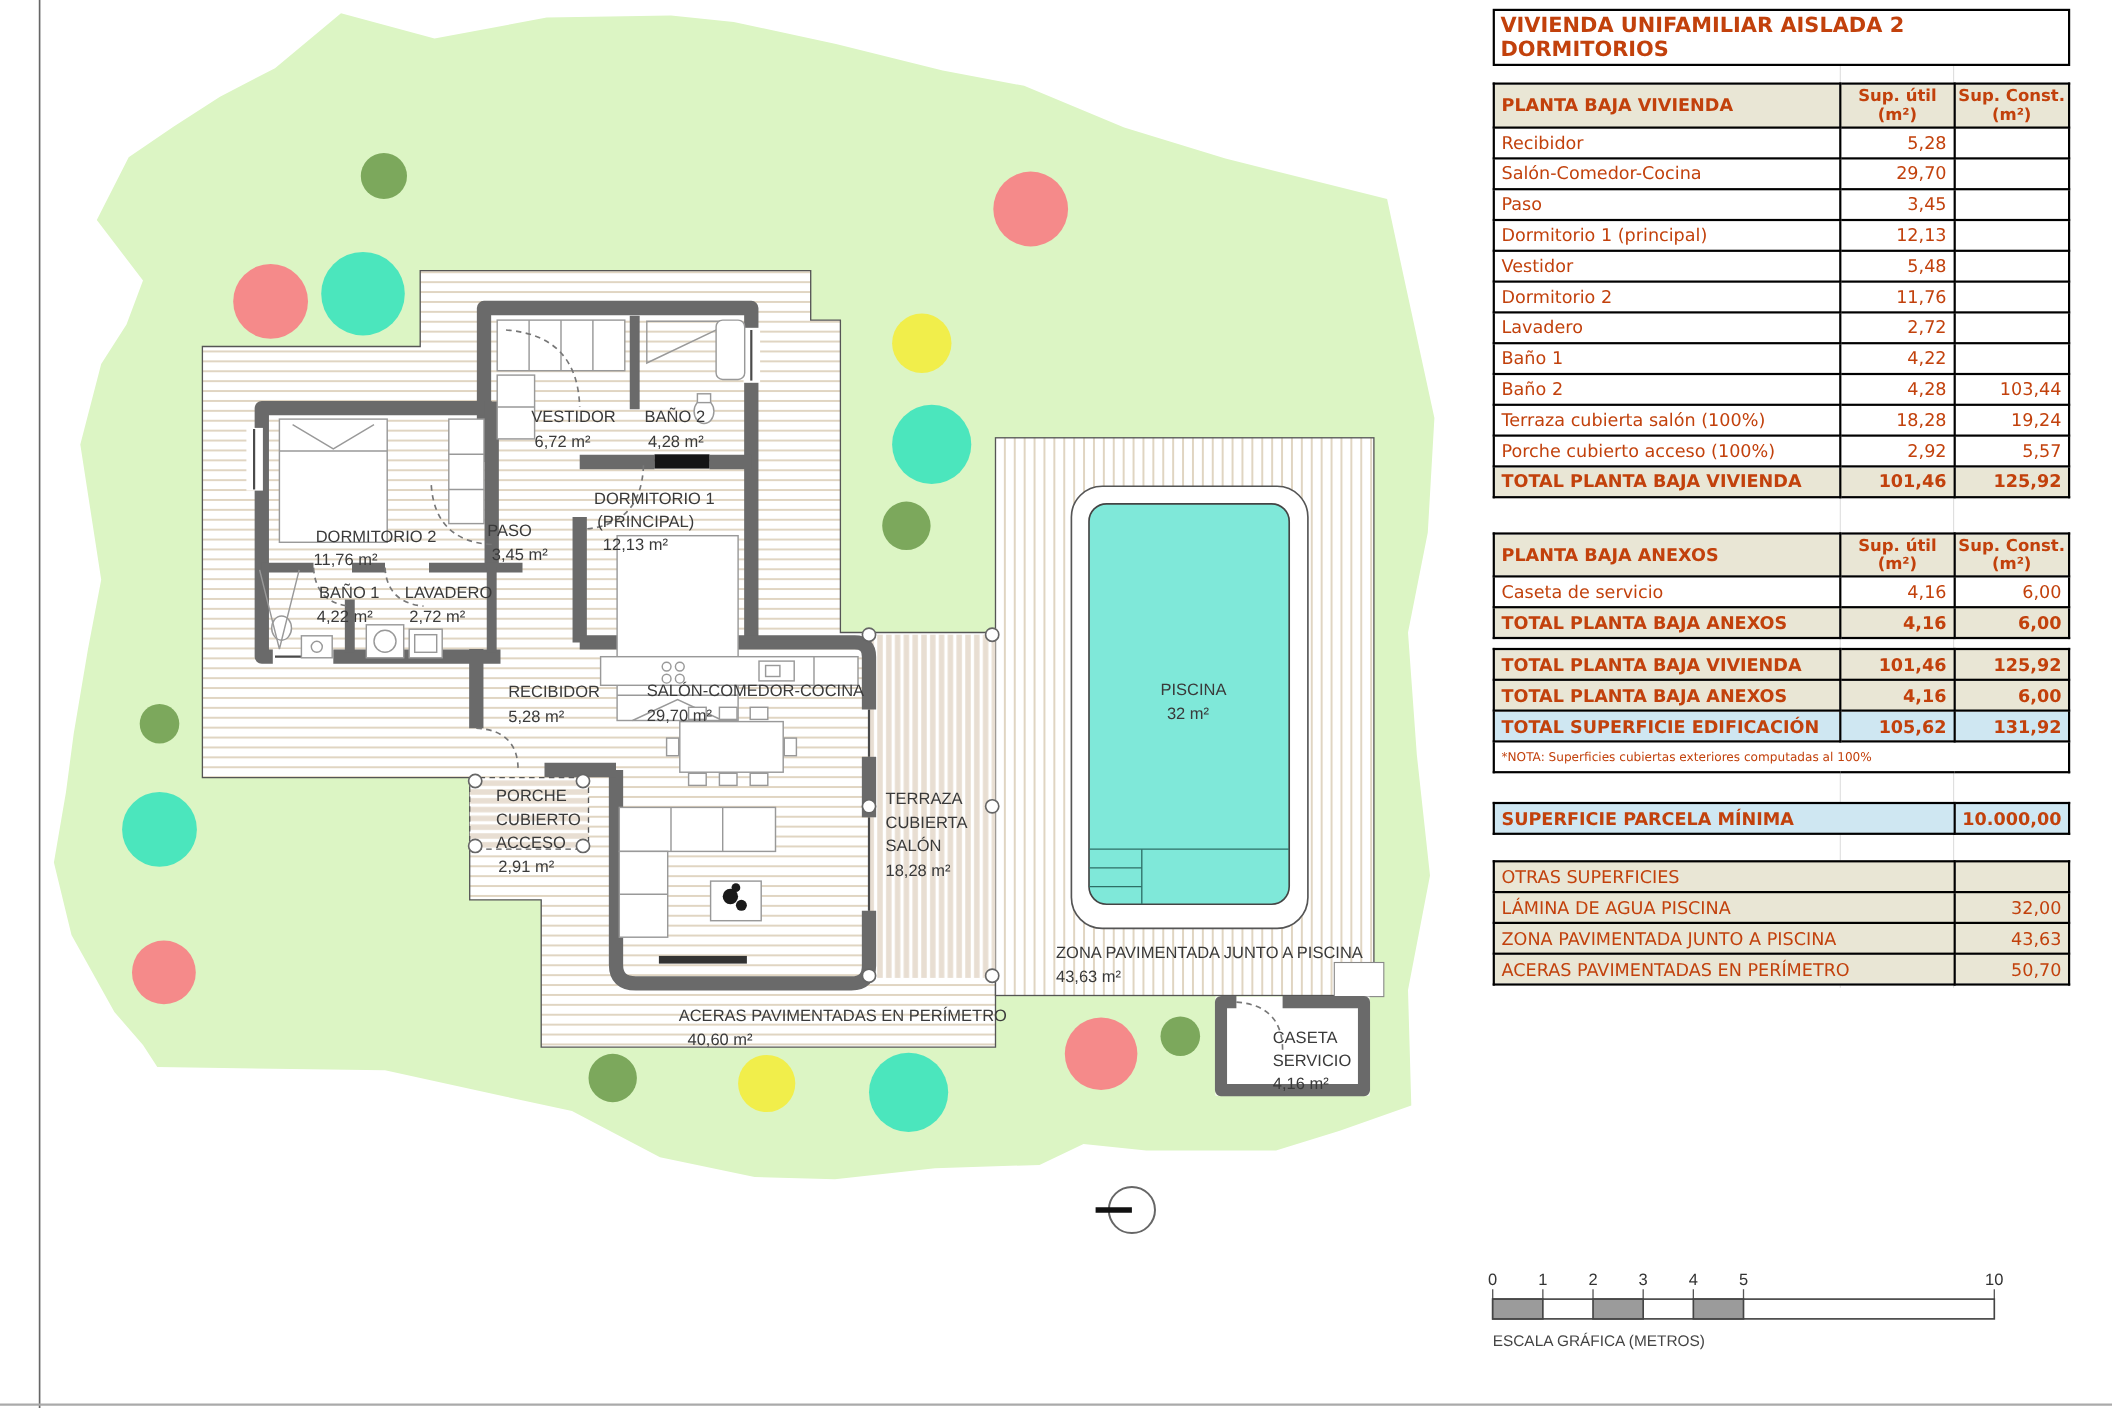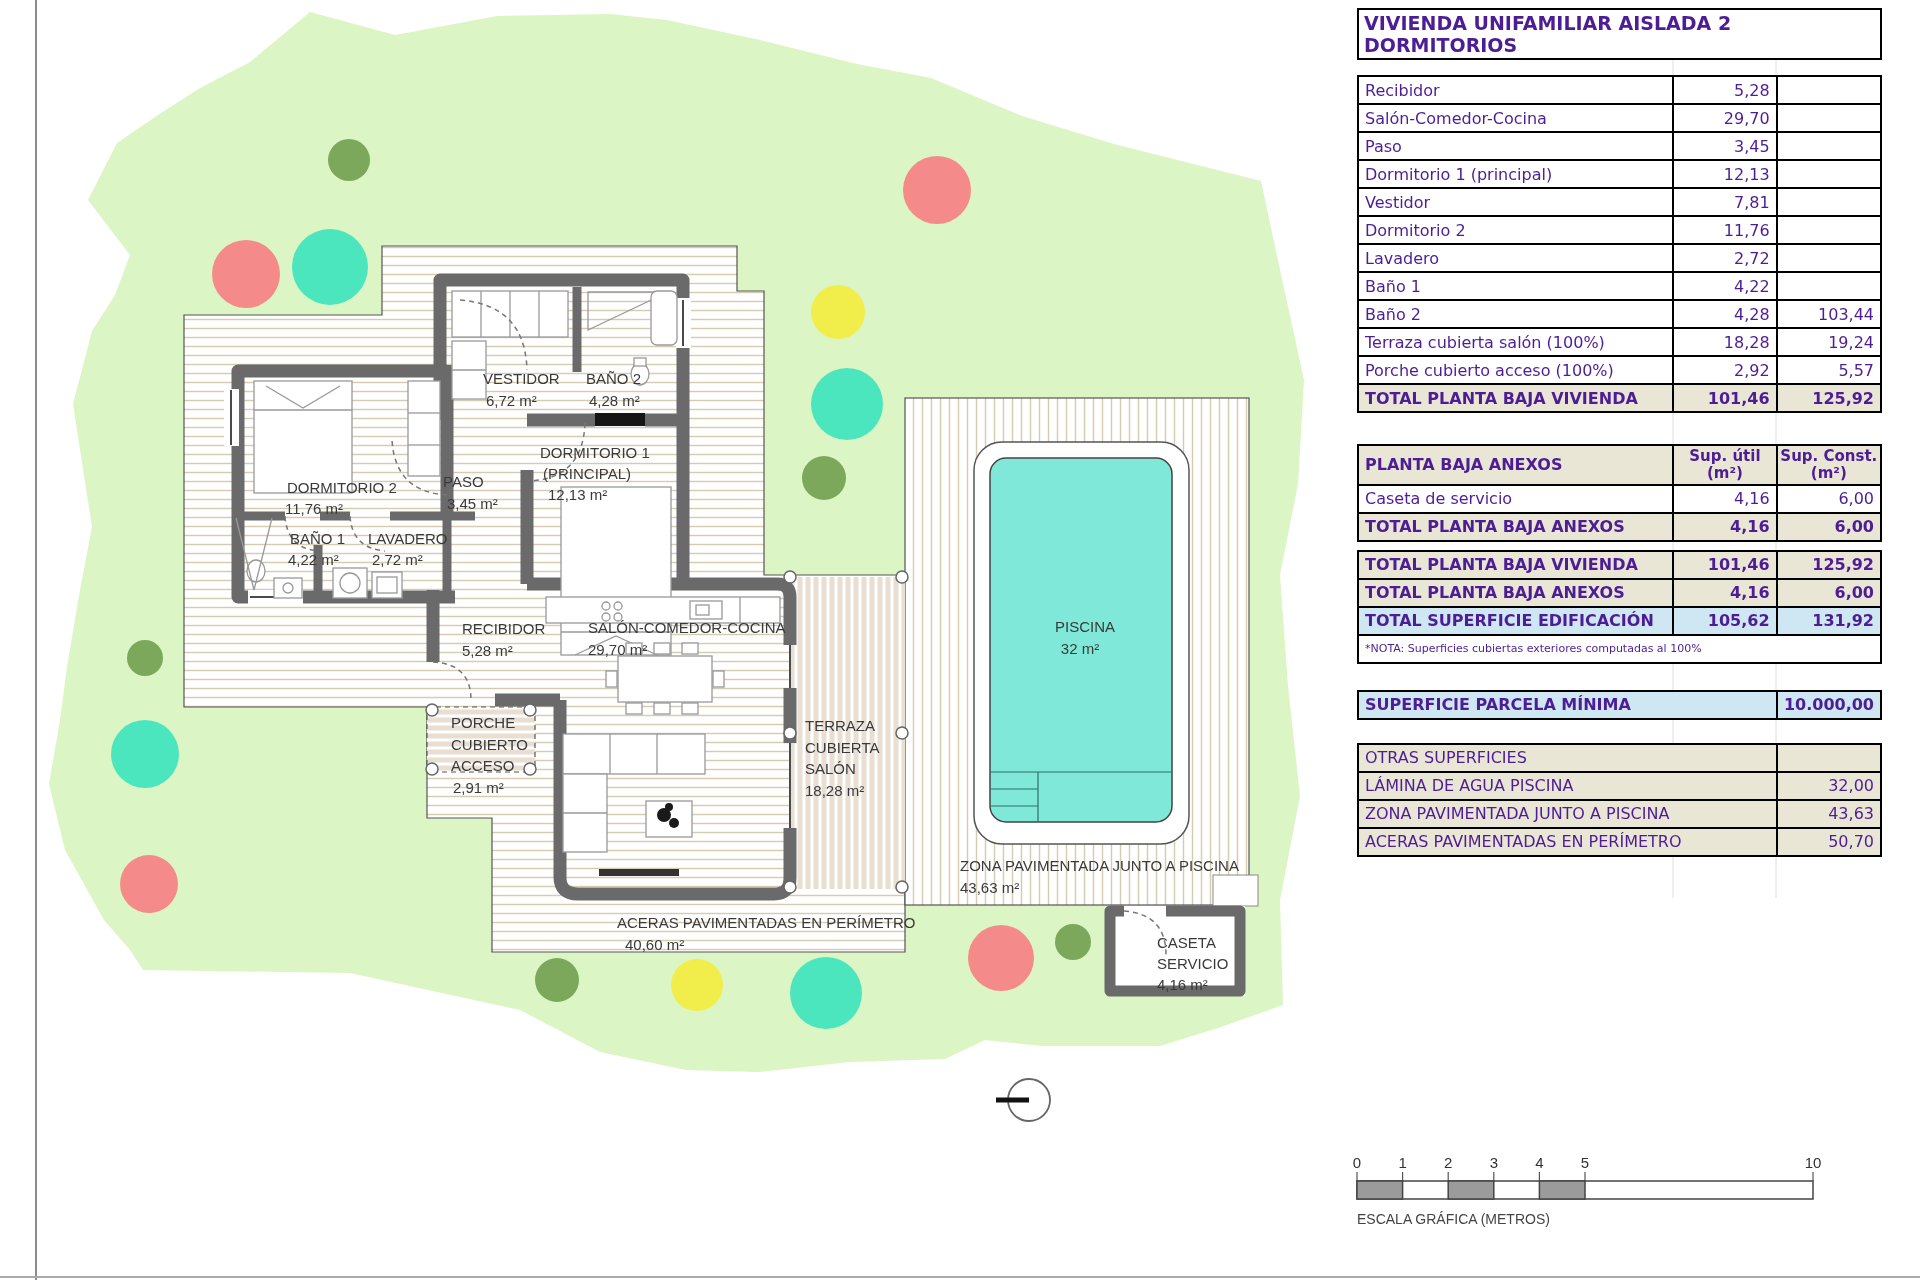--- a/index.html
+++ b/index.html
@@ -1,20 +1,20 @@
 <!DOCTYPE html>
 <html><head>
 <meta charset="utf-8">
 <style>
   html,body{margin:0;padding:0;background:#fff;}
   .canvas{position:relative;width:1920px;height:1280px;background:#ffffff;overflow:hidden;
           font-family:"DejaVu Sans","Liberation Sans",sans-serif;}
   .canvas svg{position:absolute;left:0;top:0;}
   
-  .panel{position:absolute;left:1357px;top:8px;width:525px;color:#4c1d95;}
+  .panel{position:absolute;left:1357px;top:8px;width:525px;color:#c2410c;}
   .titlebox{border:2px solid #000;font-weight:bold;font-size:19px;padding:2px 5px;
             margin-bottom:15px;background:#fff;letter-spacing:0;}
   table{border-collapse:collapse;width:525px;table-layout:fixed;background:#fff;}
   td{border:2px solid #000;font-size:16px;padding:1px 6px;height:24px;overflow:hidden;white-space:nowrap;}
   .t1{margin-bottom:31px;} .t2{margin-bottom:8px;} .t3{margin-bottom:26px;}
   .tp{margin-bottom:23px;}
   .hdr td{background:#E9E6D5;font-weight:bold;}
   .hdr .unit{text-align:center;font-size:15px;line-height:1.12;padding:2px 2px;}
   .num{text-align:right;}
   .tot td{background:#E9E6D5;font-weight:bold;}
@@ -302,20 +302,25 @@
 
   <div class="titlebox">VIVIENDA UNIFAMILIAR AISLADA 2 DORMITORIOS</div>
 
   <table class="t1">
     <colgroup>
           <col style="width:314px">
           <col style="width:103px">
           <col style="width:104px">
         </colgroup>
     <tbody>
+          <tr class="hdr">
+      <td>PLANTA BAJA VIVIENDA</td>
+      <td class="unit"><span>Sup. útil</span><br><span>(m²)</span></td>
+      <td class="unit"><span>Sup. Const.</span><br><span>(m²)</span></td>
+    </tr>
     <tr>
             <td>Recibidor</td>
             <td class="num">5,28</td>
             <td class="num"></td>
           </tr>
     <tr>
             <td>Salón-Comedor-Cocina</td>
             <td class="num">29,70</td>
             <td class="num"></td>
           </tr>
@@ -324,21 +329,21 @@
             <td class="num">3,45</td>
             <td class="num"></td>
           </tr>
     <tr>
             <td>Dormitorio 1 (principal)</td>
             <td class="num">12,13</td>
             <td class="num"></td>
           </tr>
     <tr>
             <td>Vestidor</td>
-            <td class="num">7,81</td>
+            <td class="num">5,48</td>
             <td class="num"></td>
           </tr>
     <tr>
             <td>Dormitorio 2</td>
             <td class="num">11,76</td>
             <td class="num"></td>
           </tr>
     <tr>
             <td>Lavadero</td>
             <td class="num">2,72</td>

